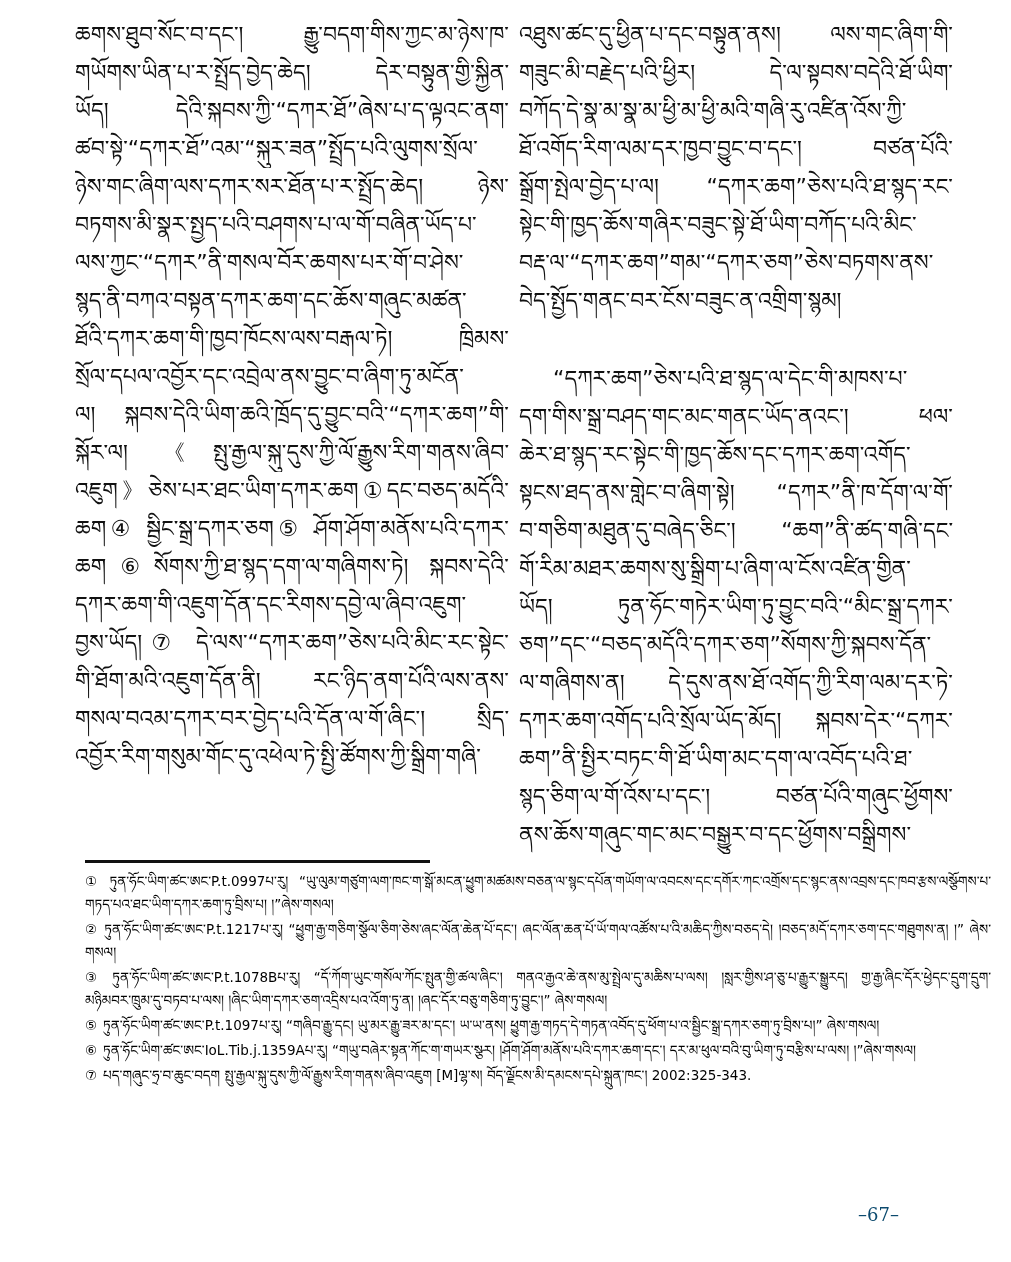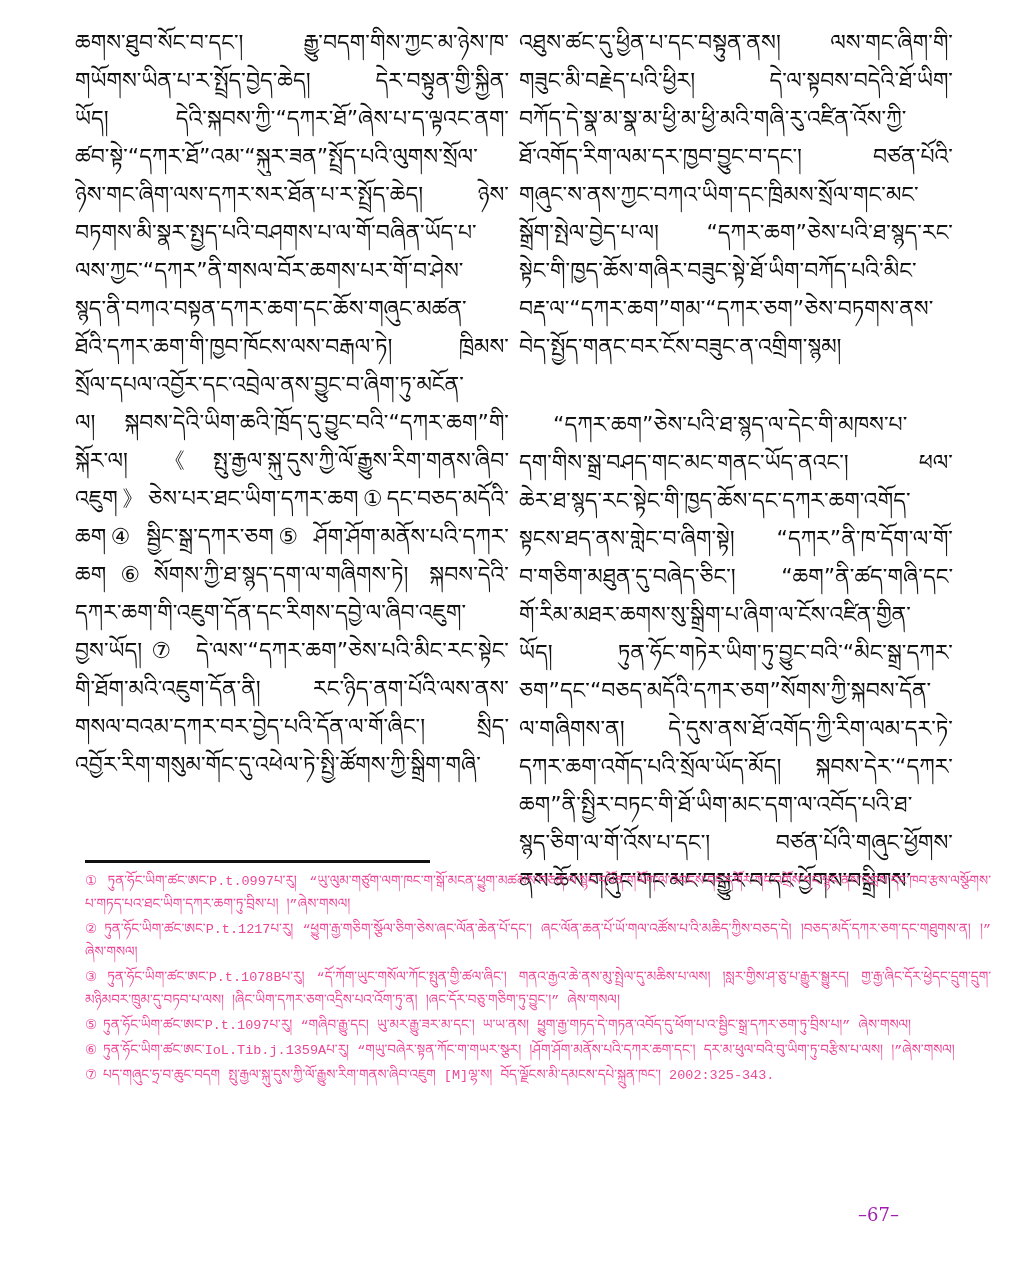--- a/index.html
+++ b/index.html
@@ -13,21 +13,21 @@
     height: 1262px;
     margin: 0 auto;
     background: #ffffff;
     font-family: "DejaVu Sans", "DejaVu Serif", serif;
     color: #111111;
     overflow: hidden;
   }
   .body-columns {
     position: absolute;
     left: 75px;
-    top: 24px;
+    top: 16px;
     display: flex;
     gap: 10px;
   }
   .column {
     width: 434px;
   }
   .line {
     font-size: 22px;
     line-height: 38px;
     height: 38px;
@@ -55,33 +55,32 @@
     position: absolute;
     left: 85px;
     top: 870px;
     width: 906px;
   }
   .footnote {
     font-size: 13.5px;
     line-height: 23px;
     text-align: justify;
     margin-bottom: 2px;
-    color: #ec4899;
-    font-family: Liberation Mono, monospace;
+    color: #000000;
   }
   .fn-marker {
     margin-right: 6px;
   }
   .page-number {
     position: absolute;
     top: 1204px;
     right: 112px;
     font-size: 18px;
     font-family: "DejaVu Serif", "Liberation Serif", serif;
-    color: #a21caf;
+    color: #0c4a6e;
   }
 </style>
 </head>
 <body>
 
 <div class="page">
 
   <div class="body-columns">
     <div class="column">
 
@@ -105,21 +104,20 @@
         <div class="line">གི་ཐོག་མའི་འཇུག་དོན་ནི། རང་ཉིད་ནག་པོའི་ལས་ནས་</div>
         <div class="line">གསལ་བའམ་དཀར་བར་བྱེད་པའི་དོན་ལ་གོ་ཞིང་། སྲིད་</div>
         <div class="line">འབྱོར་རིག་གསུམ་གོང་དུ་འཕེལ་ཏེ་སྤྱི་ཚོགས་ཀྱི་སྒྲིག་གཞི་</div>
       </div>
     <div class="column">
 
     <div class="line">འཐུས་ཚང་དུ་ཕྱིན་པ་དང་བསྟུན་ནས། ལས་གང་ཞིག་གི་</div>
         <div class="line">གཟུང་མི་བརྗེད་པའི་ཕྱིར། དེ་ལ་སྟབས་བདེའི་ཐོ་ཡིག་</div>
         <div class="line">བཀོད་དེ་སྣ་མ་སྣ་མ་ཕྱི་མ་ཕྱི་མའི་གཞི་རུ་འཛིན་འོས་ཀྱི་</div>
         <div class="line">ཐོ་འགོད་རིག་ལམ་དར་ཁྱབ་བྱུང་བ་དང་། བཙན་པོའི་</div>
-        <div class="line">གཞུང་ས་ནས་ཀྱང་བཀའ་ཡིག་དང་ཁྲིམས་སྲོལ་གང་མང་</div>
         <div class="line">སྒྲོག་སྤེལ་བྱེད་པ་ལ། “དཀར་ཆག”ཅེས་པའི་ཐ་སྙད་རང་</div>
         <div class="line">སྟེང་གི་ཁྱད་ཆོས་གཞིར་བཟུང་སྟེ་ཐོ་ཡིག་བཀོད་པའི་མིང་</div>
         <div class="line">བརྡ་ལ་“དཀར་ཆག”གམ་“དཀར་ཅག”ཅེས་བཏགས་ནས་</div>
         <div class="line short">བེད་སྤྱོད་གནང་བར་ངོས་བཟུང་ན་འགྲིག་སྙམ།</div>
         <div class="line indent">“དཀར་ཆག”ཅེས་པའི་ཐ་སྙད་ལ་དེང་གི་མཁས་པ་</div>
         <div class="line">དག་གིས་སྒྲ་བཤད་གང་མང་གནང་ཡོད་ནའང་། ཕལ་</div>
         <div class="line">ཆེར་ཐ་སྙད་རང་སྟེང་གི་ཁྱད་ཆོས་དང་དཀར་ཆག་འགོད་</div>
         <div class="line">སྟངས་ཐད་ནས་གླེང་བ་ཞིག་སྟེ། “དཀར”ནི་ཁ་དོག་ལ་གོ་</div>
         <div class="line">བ་གཅིག་མཐུན་དུ་བཞེད་ཅིང་། “ཆག”ནི་ཚད་གཞི་དང་</div>
         <div class="line">གོ་རིམ་མཐར་ཆགས་སུ་སྒྲིག་པ་ཞིག་ལ་ངོས་འཛིན་གྱིན་</div>

